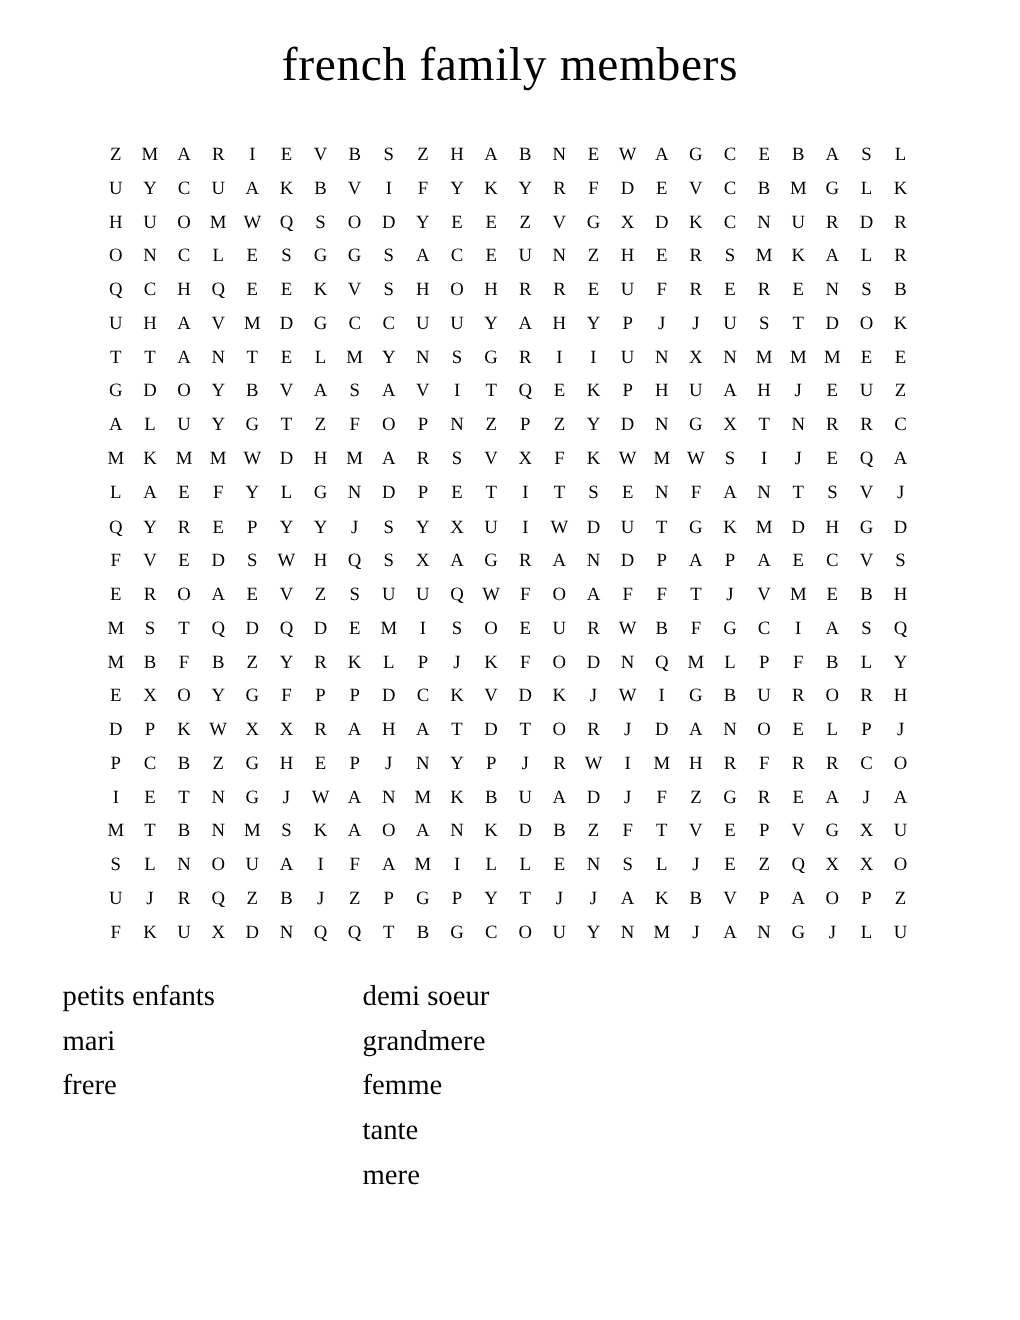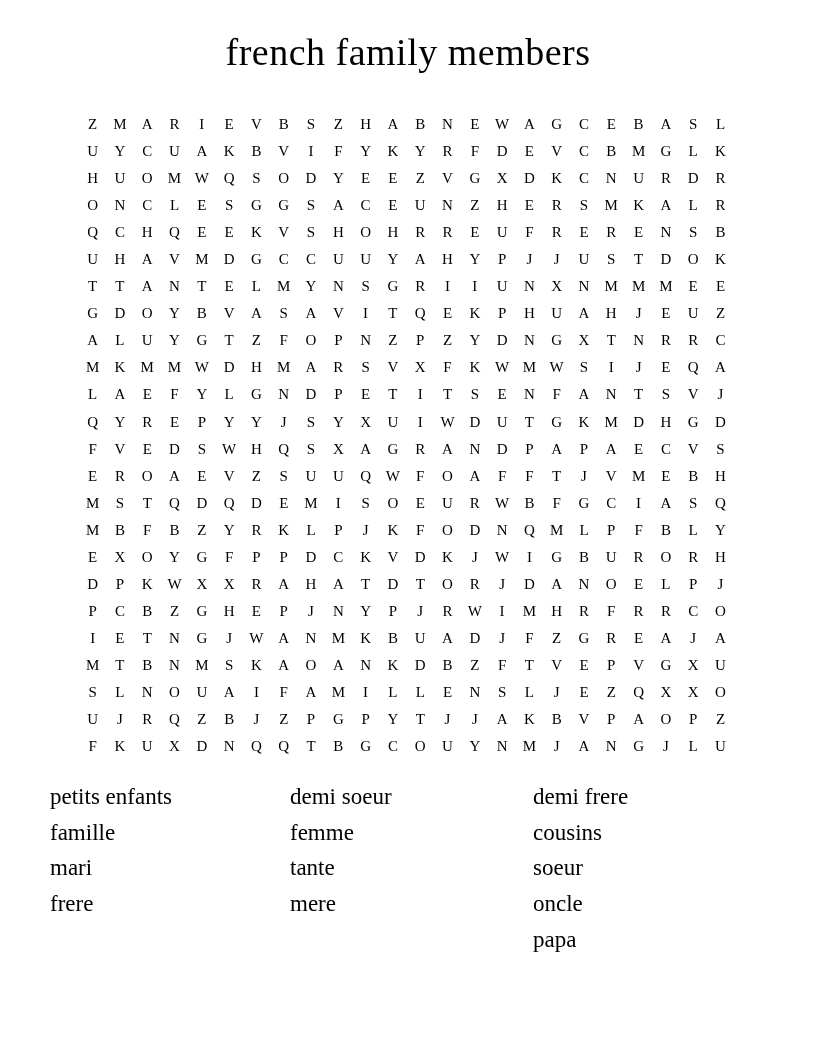--- a/index.html
+++ b/index.html
@@ -689,31 +689,24 @@
         <span class="cell">G</span>
         <span class="cell">J</span>
         <span class="cell">L</span>
         <span class="cell">U</span>
       </div>
     </div>
 
   <div class="word-list">
       <div class="word-col">
         <div class="word-item">petits enfants</div>
-        <div class="word-item">famille</div>
         <div class="word-item">mari</div>
         <div class="word-item">frere</div>
       </div>
       <div class="word-col">
         <div class="word-item">demi soeur</div>
+        <div class="word-item">grandmere</div>
         <div class="word-item">femme</div>
         <div class="word-item">tante</div>
         <div class="word-item">mere</div>
-      </div>
-      <div class="word-col">
-        <div class="word-item">demi frere</div>
-        <div class="word-item">cousins</div>
-        <div class="word-item">soeur</div>
-        <div class="word-item">oncle</div>
-        <div class="word-item">papa</div>
       </div>
     </div>
 </main>
 
 </body></html>

